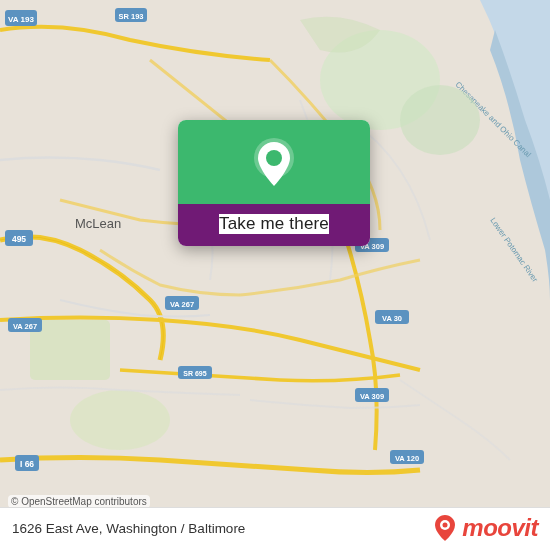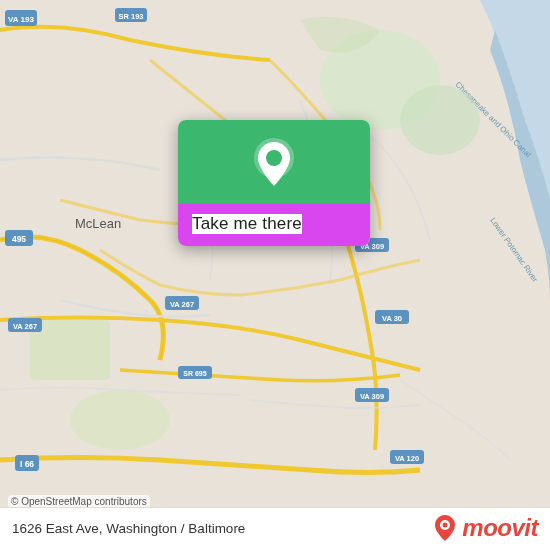--- a/index.html
+++ b/index.html
@@ -51,23 +51,23 @@
 
     
     .pin-icon {
       width: 44px;
       height: 52px;
     }
 
     #card-button-area {
       width: 100%;
       padding: 10px 14px 12px;
-      background: #d946ef;
-      display: flex;
-      justify-content: flex-start;
+      background: #701a75;
+      display: flex;
+      justify-content: center;
     }
 
     #take-me-there-btn {
       background: white;
       border: none;
       font-size: 17px;
       font-weight: 500;
       color: #222;
       cursor: pointer;
       letter-spacing: 0.01em;

